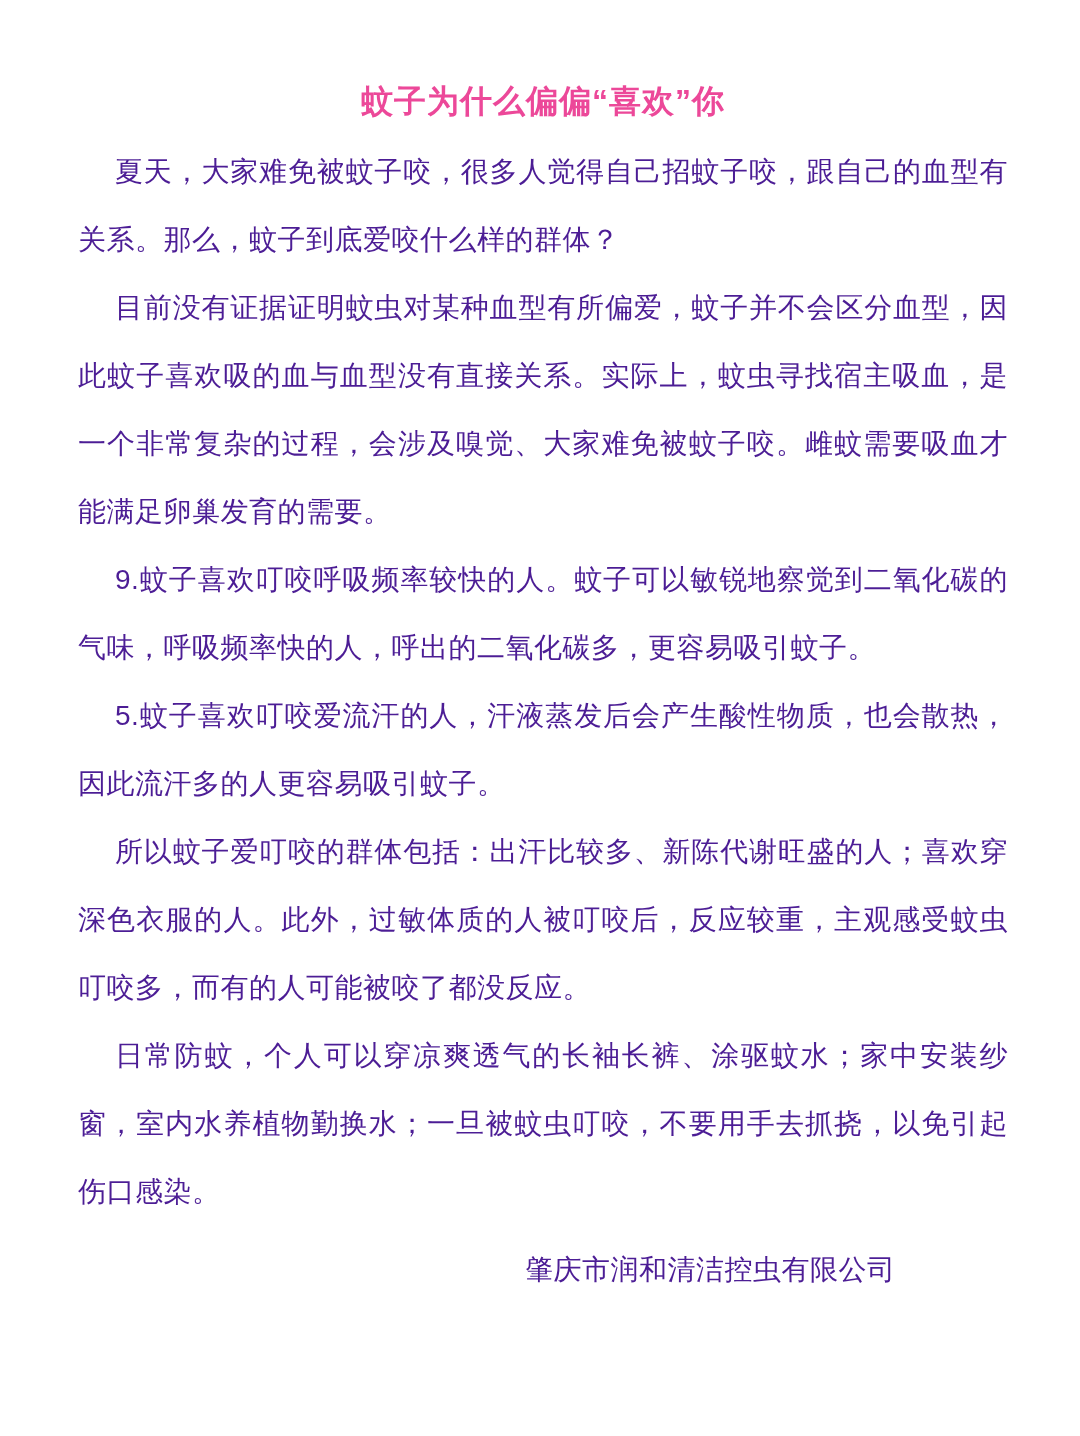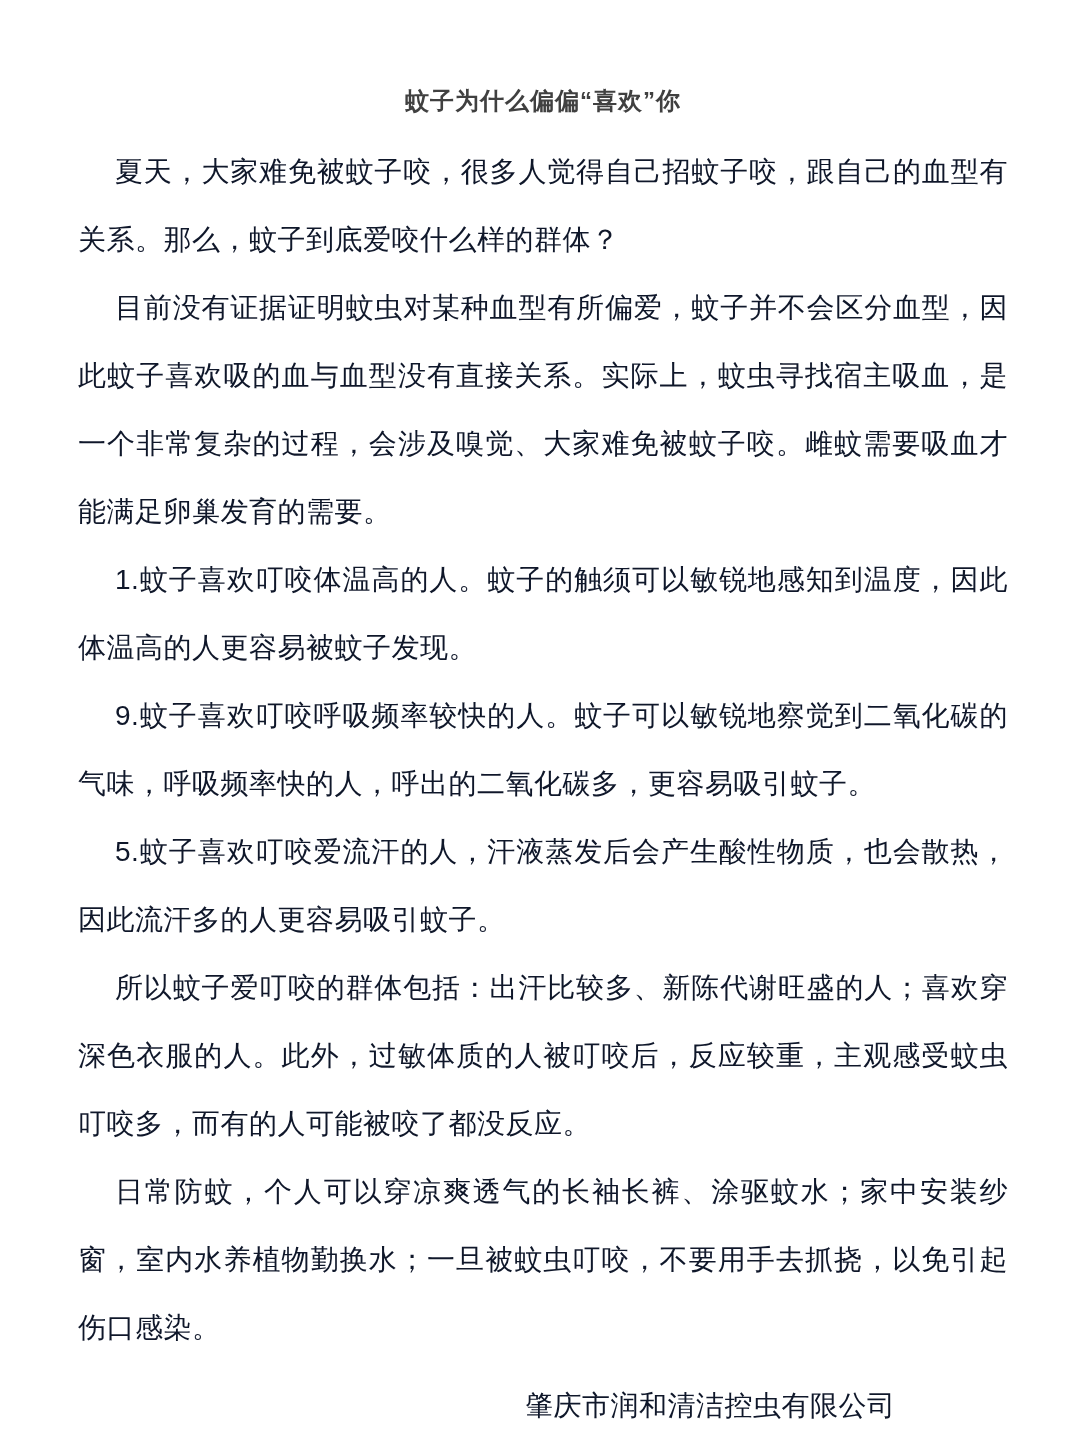--- a/index.html
+++ b/index.html
@@ -14,39 +14,39 @@
       color: #1a1a1a;
       font-family: "Liberation Sans", "DejaVu Sans", sans-serif;
       overflow: hidden;
     }
 
     .doc {
       padding: 85px 72px 0 78px;
     }
 
     .doc-title {
-      font-size: 24px;
+      font-size: 32px;
       font-weight: 700;
       line-height: 32px;
       text-align: center;
       letter-spacing: 1px;
-      color: #404040;
+      color: #ec4899;
     }
 
     .doc-body {
       margin-top: 21px;
     }
 
     .doc-body p {
       font-size: 28px;
       line-height: 68px;
       text-align: justify;
       text-indent: 37px;
       letter-spacing: 0.5px;
-      color: #0f172a;
+      color: #4c1d95;
     }
 
     .signature {
       text-indent: 0 !important;
       text-align: left !important;
       padding-left: 447px;
       margin-top: 10px;
       white-space: nowrap;
     }
   </style>
@@ -56,21 +56,20 @@
 <div class="page">
   <div class="doc">
 
     <h1 class="doc-title">蚊子为什么偏偏“喜欢”你</h1>
 
     <div class="doc-body">
       <p>夏天，大家难免被蚊子咬，很多人觉得自己招蚊子咬，跟自己的血型有关系。那么，蚊子到底爱咬什么样的群体？</p>
 
       <p>目前没有证据证明蚊虫对某种血型有所偏爱，蚊子并不会区分血型，因此蚊子喜欢吸的血与血型没有直接关系。实际上，蚊虫寻找宿主吸血，是一个非常复杂的过程，会涉及嗅觉、大家难免被蚊子咬。雌蚊需要吸血才能满足卵巢发育的需要。</p>
 
-      <p>1.蚊子喜欢叮咬体温高的人。蚊子的触须可以敏锐地感知到温度，因此体温高的人更容易被蚊子发现。</p>
 
       <p>9.蚊子喜欢叮咬呼吸频率较快的人。蚊子可以敏锐地察觉到二氧化碳的气味，呼吸频率快的人，呼出的二氧化碳多，更容易吸引蚊子。</p>
 
       <p>5.蚊子喜欢叮咬爱流汗的人，汗液蒸发后会产生酸性物质，也会散热，因此流汗多的人更容易吸引蚊子。</p>
 
       <p>所以蚊子爱叮咬的群体包括：出汗比较多、新陈代谢旺盛的人；喜欢穿深色衣服的人。此外，过敏体质的人被叮咬后，反应较重，主观感受蚊虫叮咬多，而有的人可能被咬了都没反应。</p>
 
       <p>日常防蚊，个人可以穿凉爽透气的长袖长裤、涂驱蚊水；家中安装纱窗，室内水养植物勤换水；一旦被蚊虫叮咬，不要用手去抓挠，以免引起伤口感染。</p>
 
       <p class="signature">肇庆市润和清洁控虫有限公司</p>

